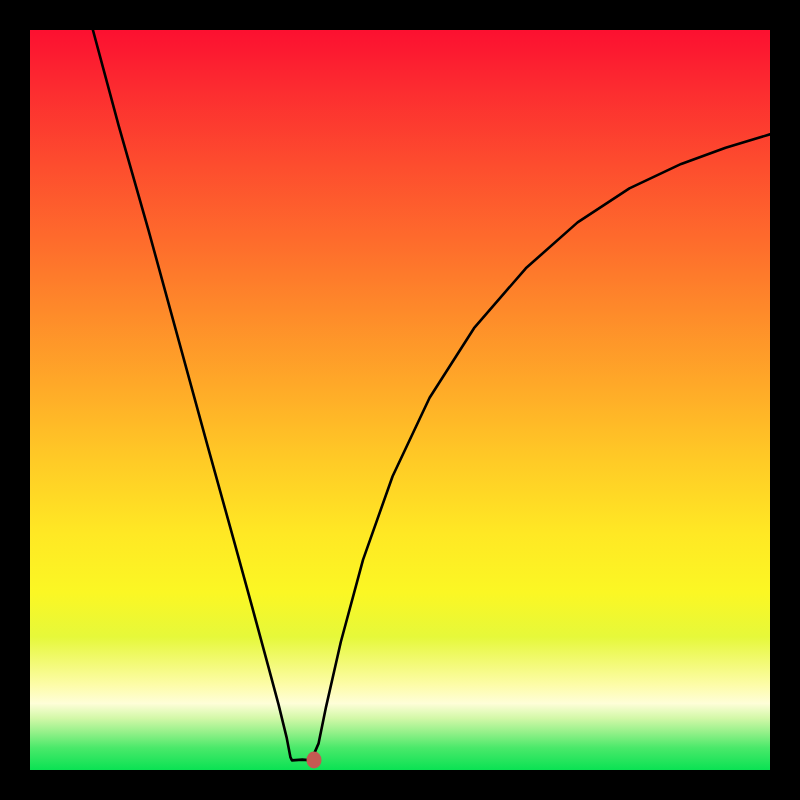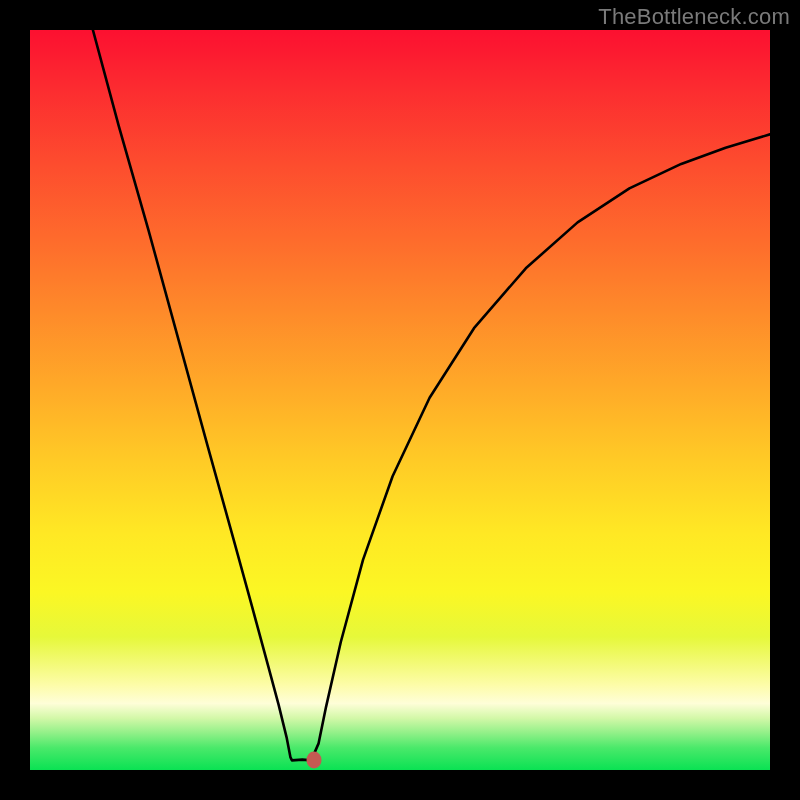--- a/index.html
+++ b/index.html
@@ -83,21 +83,20 @@
     background: #c45a52;
     z-index: 4;
     transform: translate(-50%, -50%);
   }
 </style>
 </head>
 <body>
 
 <div class="stage">
 
-  <div class="watermark">TheBottleneck.com</div>
 
   <div class="plot">
     <div class="gradient"></div>
 
     <svg class="curve" viewBox="0 0 740 740" preserveAspectRatio="none">
       <path fill="none" stroke="#000000" stroke-width="2.6" stroke-linecap="round" stroke-linejoin="round" d="M62.90 0.00 L88.80 96.20 L118.40 199.80 L148.00 307.84 L177.60 415.88 L203.50 509.12 L222.00 576.46 L238.28 636.40 L248.64 674.88 L256.78 708.18 L260.48 727.42 L261.96 730.38 L272.32 729.64 L281.20 730.38 L288.60 713.36 L296.00 677.10 L310.80 611.98 L333.00 529.84 L362.60 446.22 L399.60 367.78 L444.00 298.22 L495.80 238.28 L547.60 192.40 L599.40 158.36 L651.20 133.94 L695.60 117.66 L740.00 104.34"></path>
     </svg>
 
     <div class="marker" style="left: 284.16px; top: 730.38px; background: rgb(196, 90, 82);"></div>
   </div>

